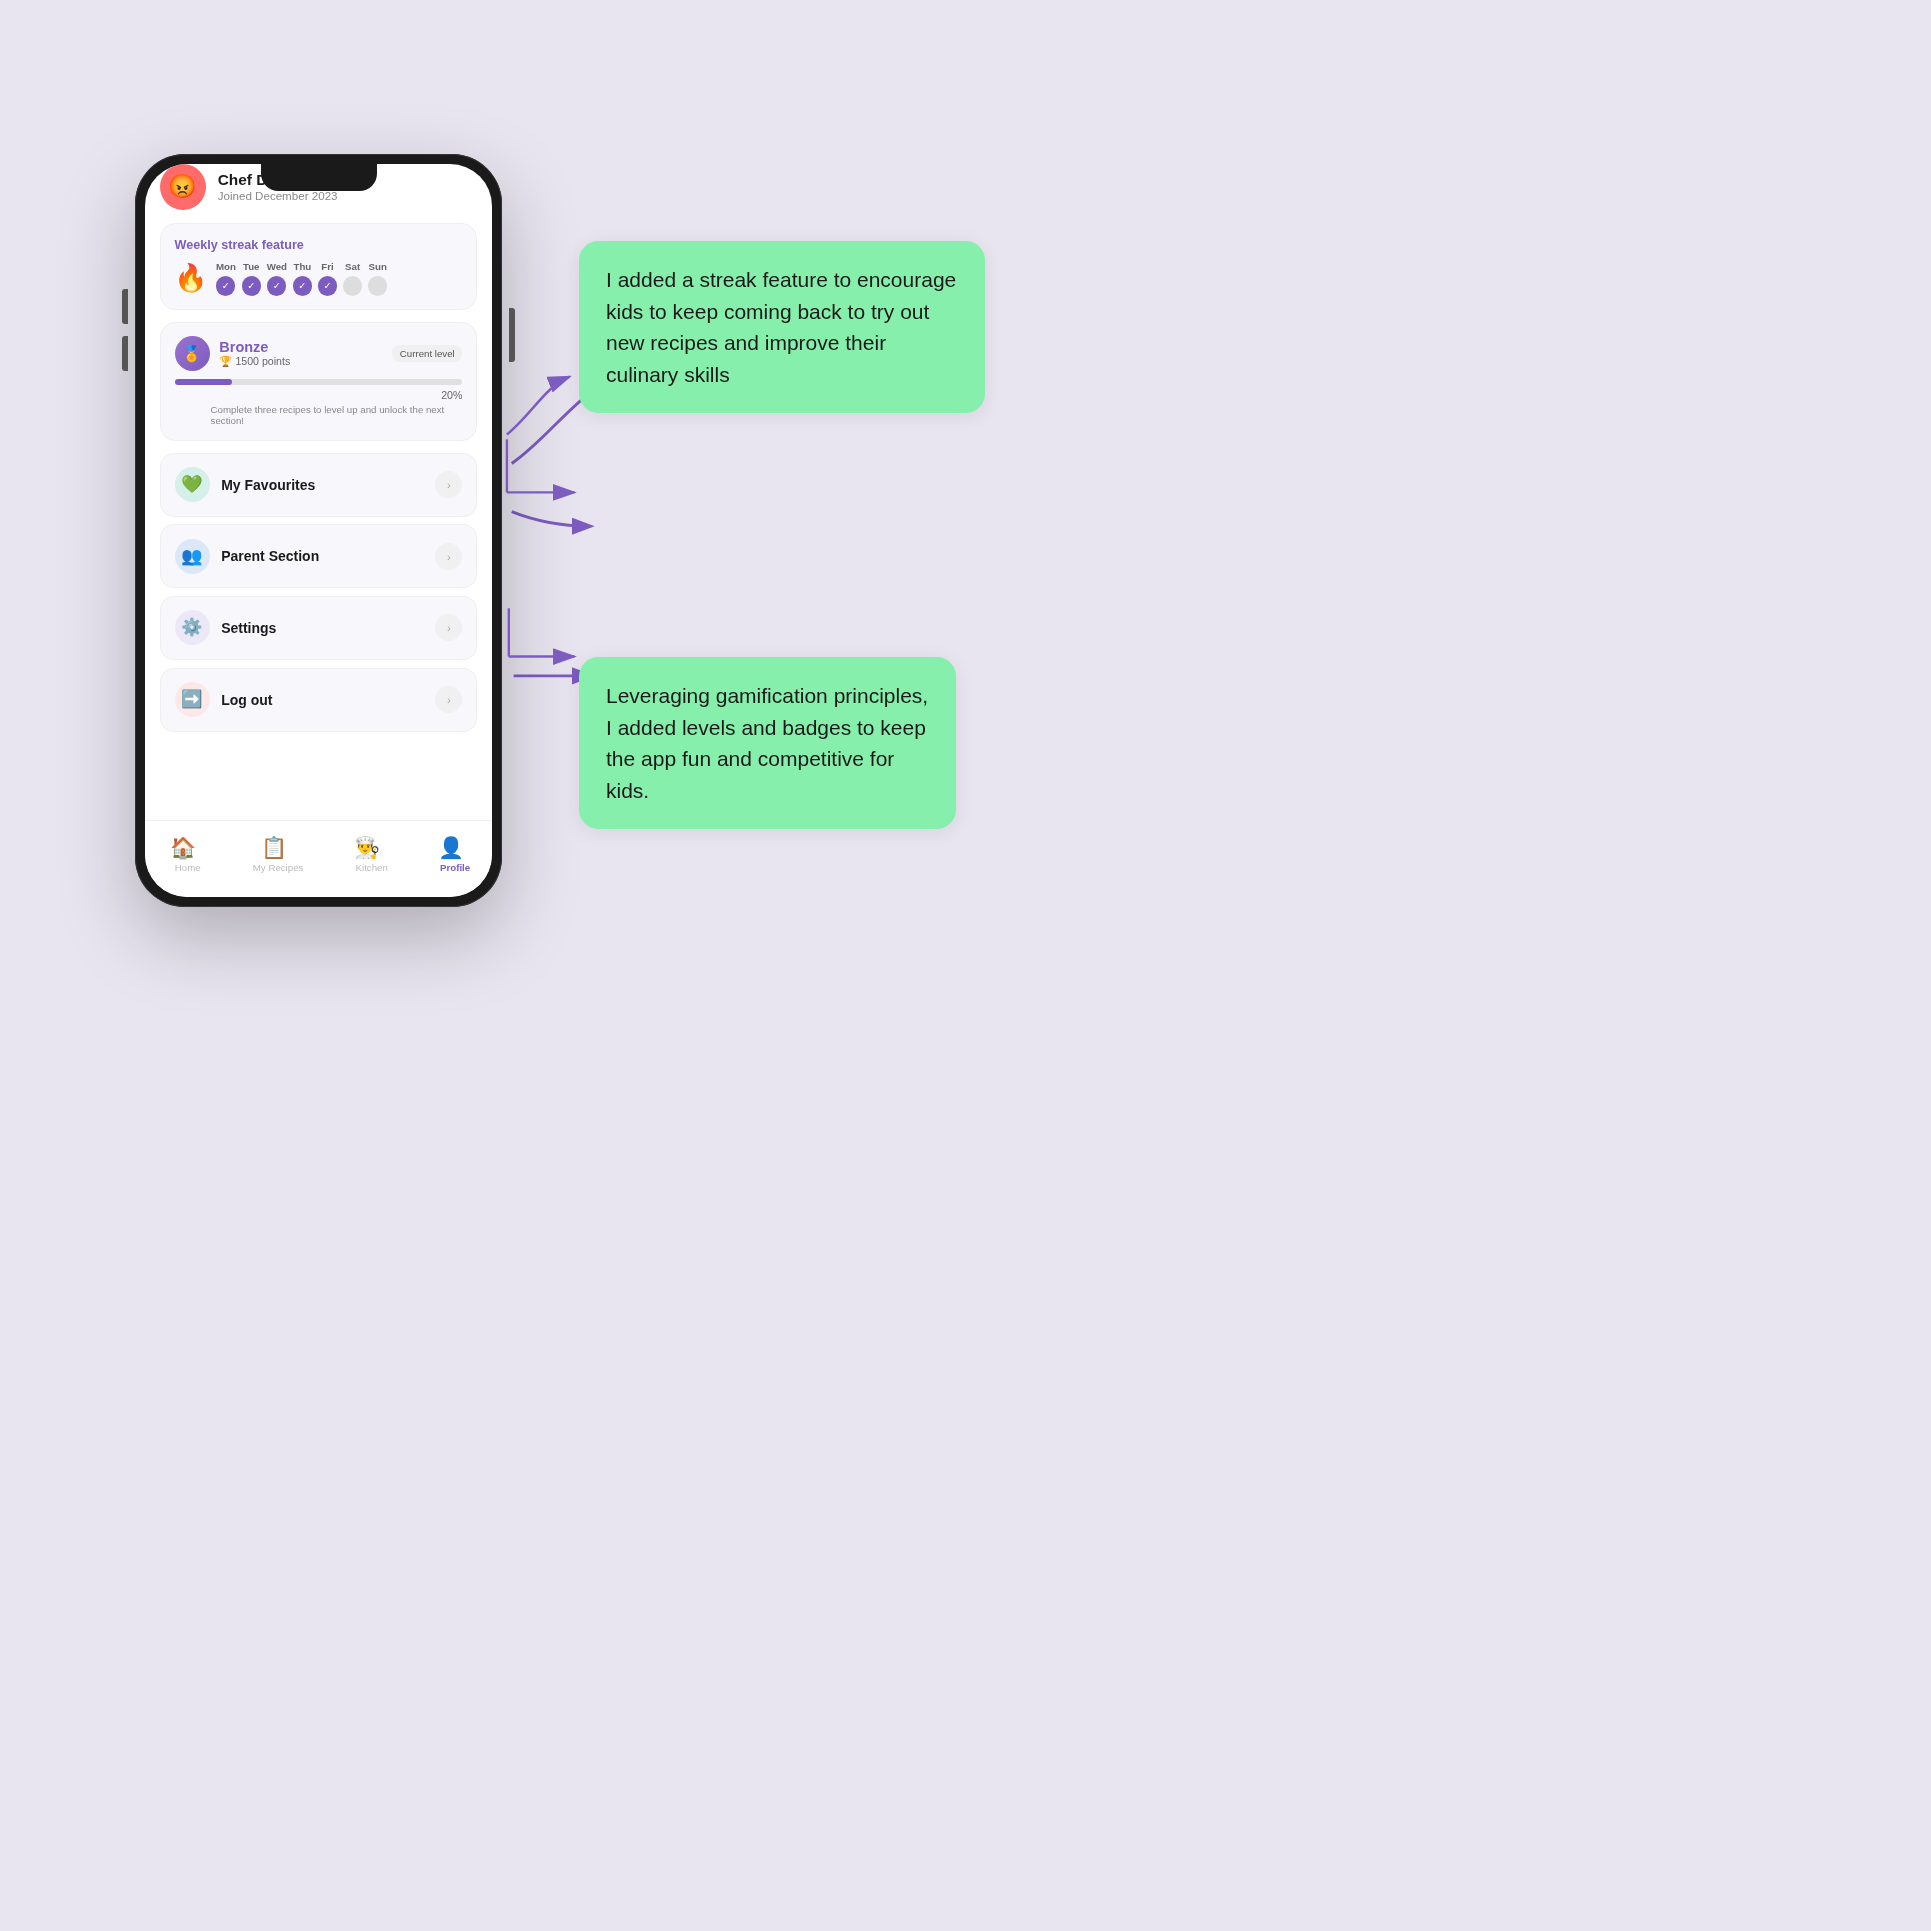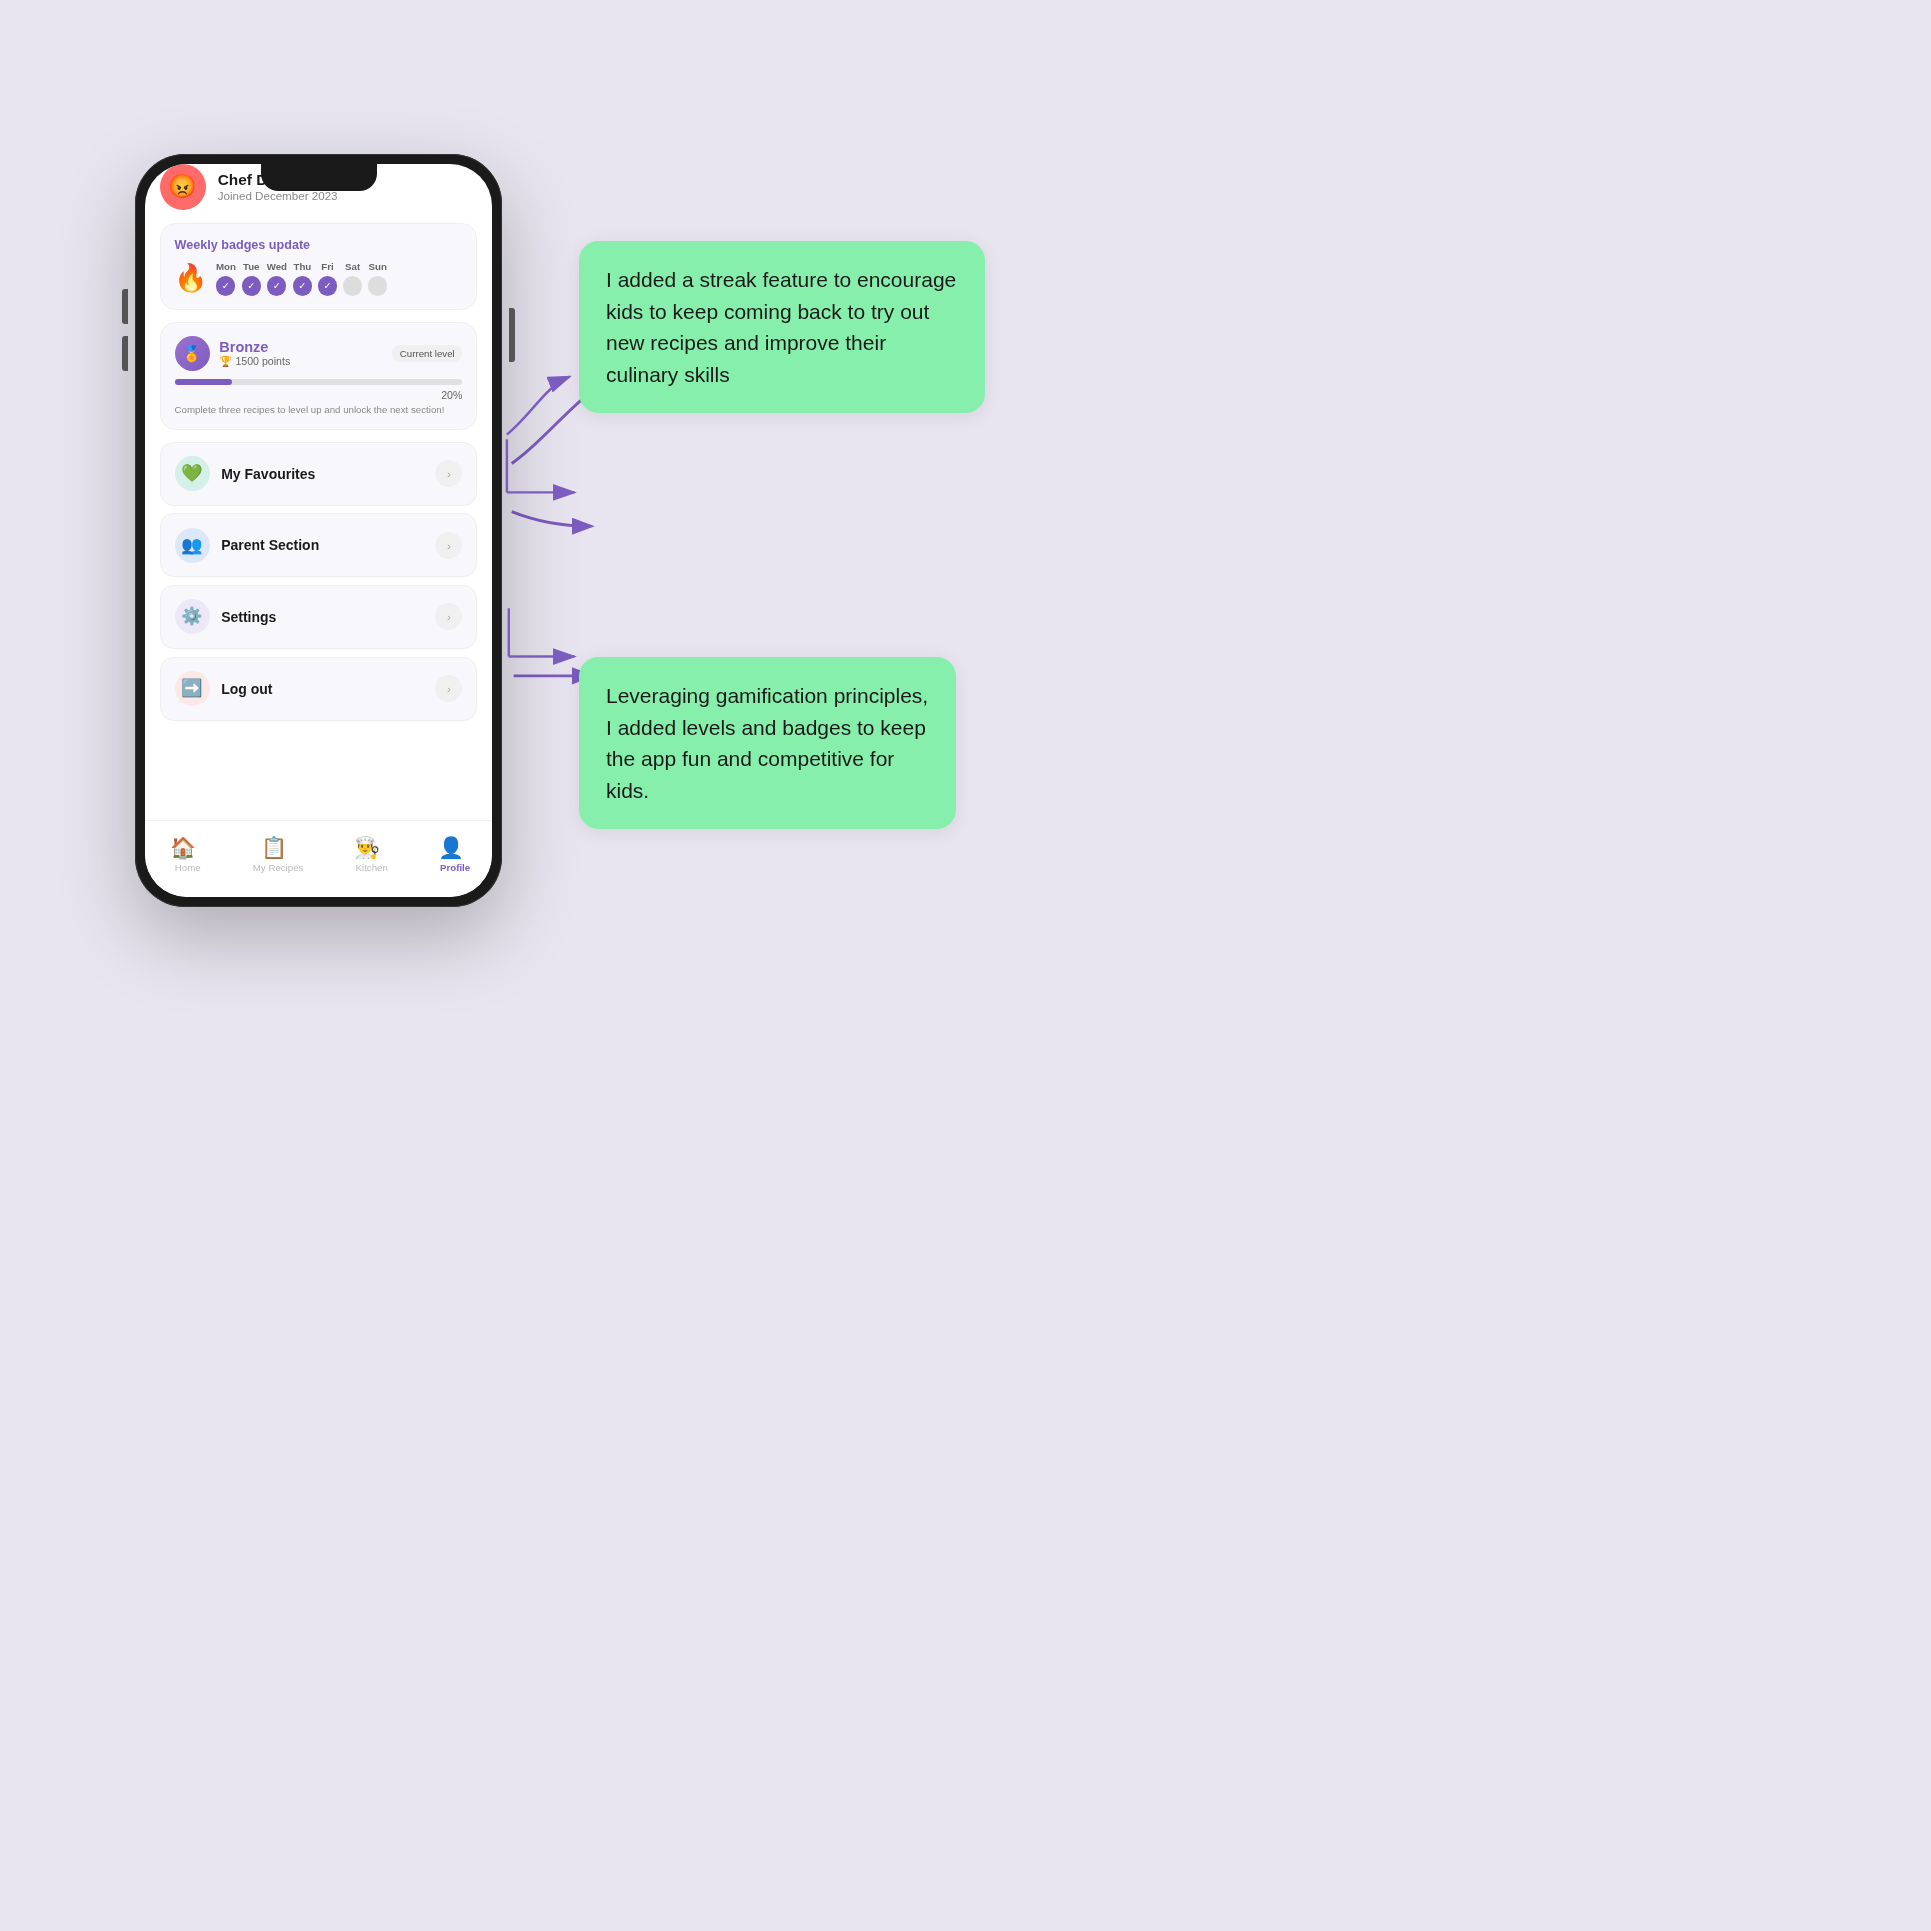--- a/index.html
+++ b/index.html
@@ -247,20 +247,21 @@
     .progress-percent {
       text-align: right;
       font-size: 10.6px;
       color: #666;
       margin-top: 1.9px;
     }
     .level-desc {
       font-size: 9.7px;
       color: #888;
       margin-top: 3.9px;
+      margin-left: 36px;
     }
 
     
     .menu-list {
       display: flex;
       flex-direction: column;
       gap: 7.7px;
       margin-bottom: 11.6px;
     }
     .menu-item {
@@ -411,21 +412,21 @@
           <div class="avatar">
             <span>😡</span>
           </div>
           <div class="profile-info">
             <div class="name">Chef Dammie</div>
             <div class="joined">Joined December 2023</div>
           </div>
         </div>
 
         <div class="streak-card">
-          <div class="streak-title">Weekly badges update</div>
+          <div class="streak-title">Weekly streak feature</div>
           <div class="streak-row">
             <div class="streak-flame">🔥</div>
             <div class="streak-days">
                 <div class="day-item">
         <span class="day-label">Mon</span>
         <div class="day-check ">
           ✓
         </div>
       </div>
                 <div class="day-item">

